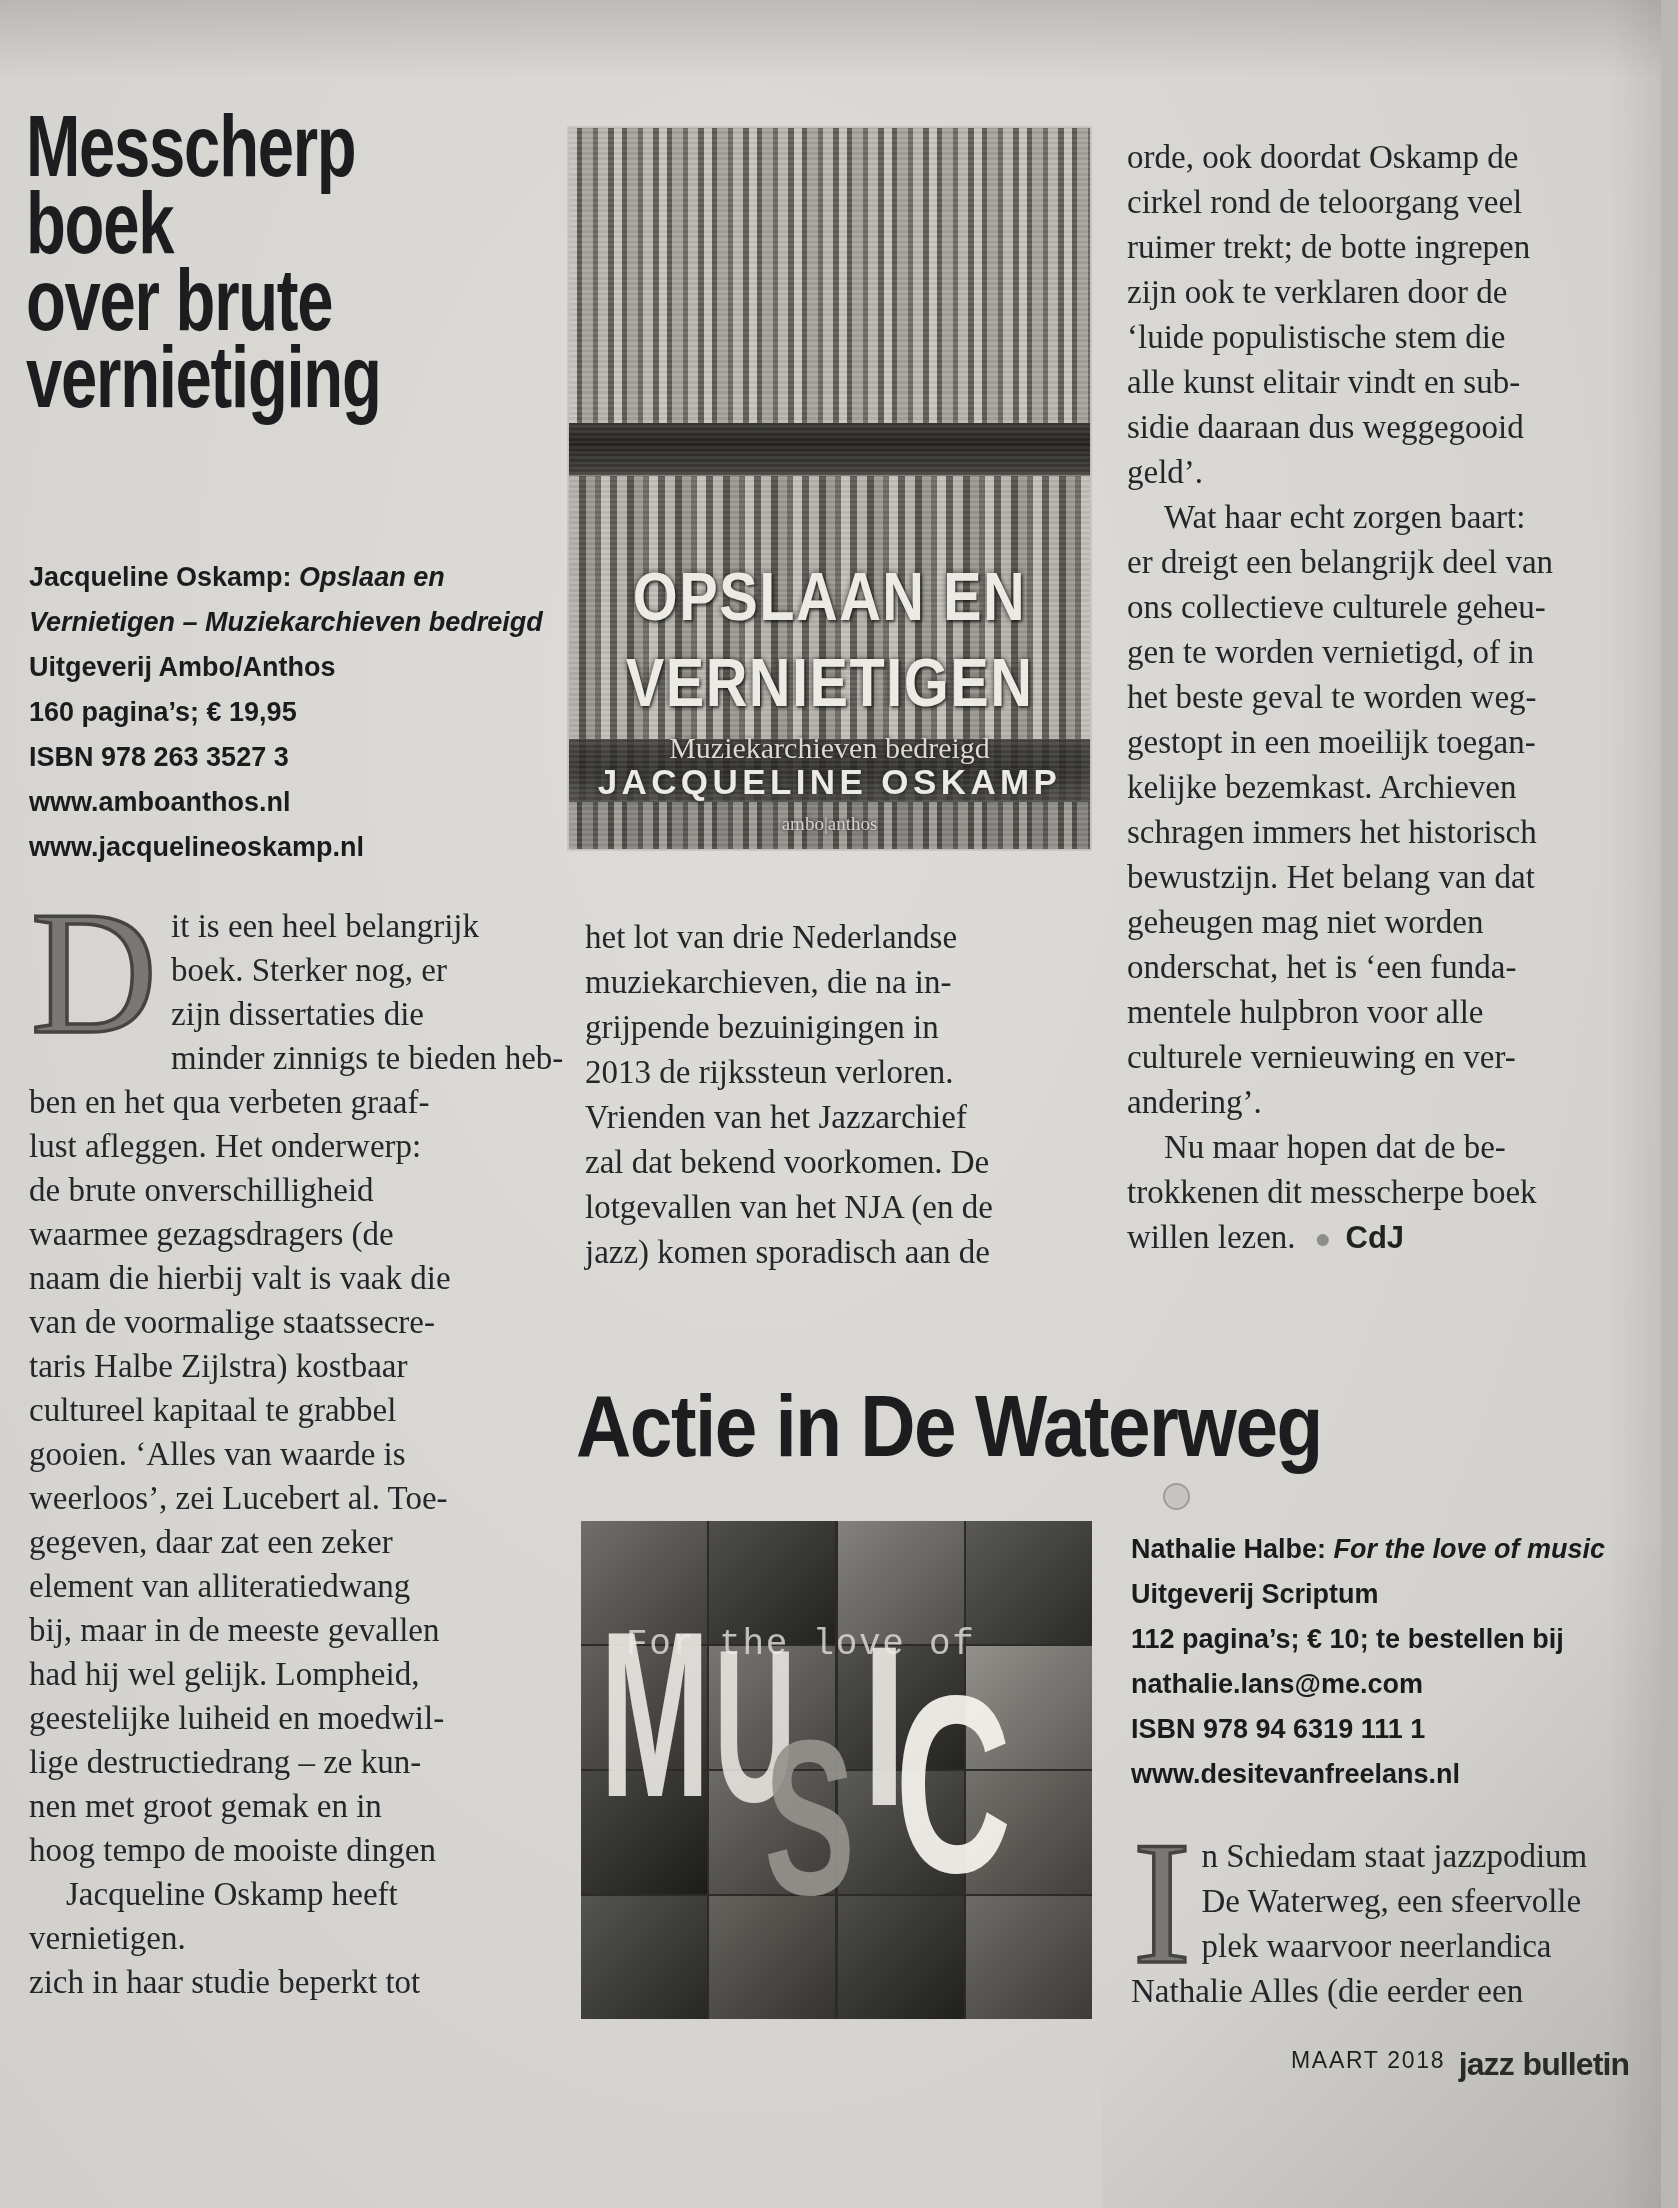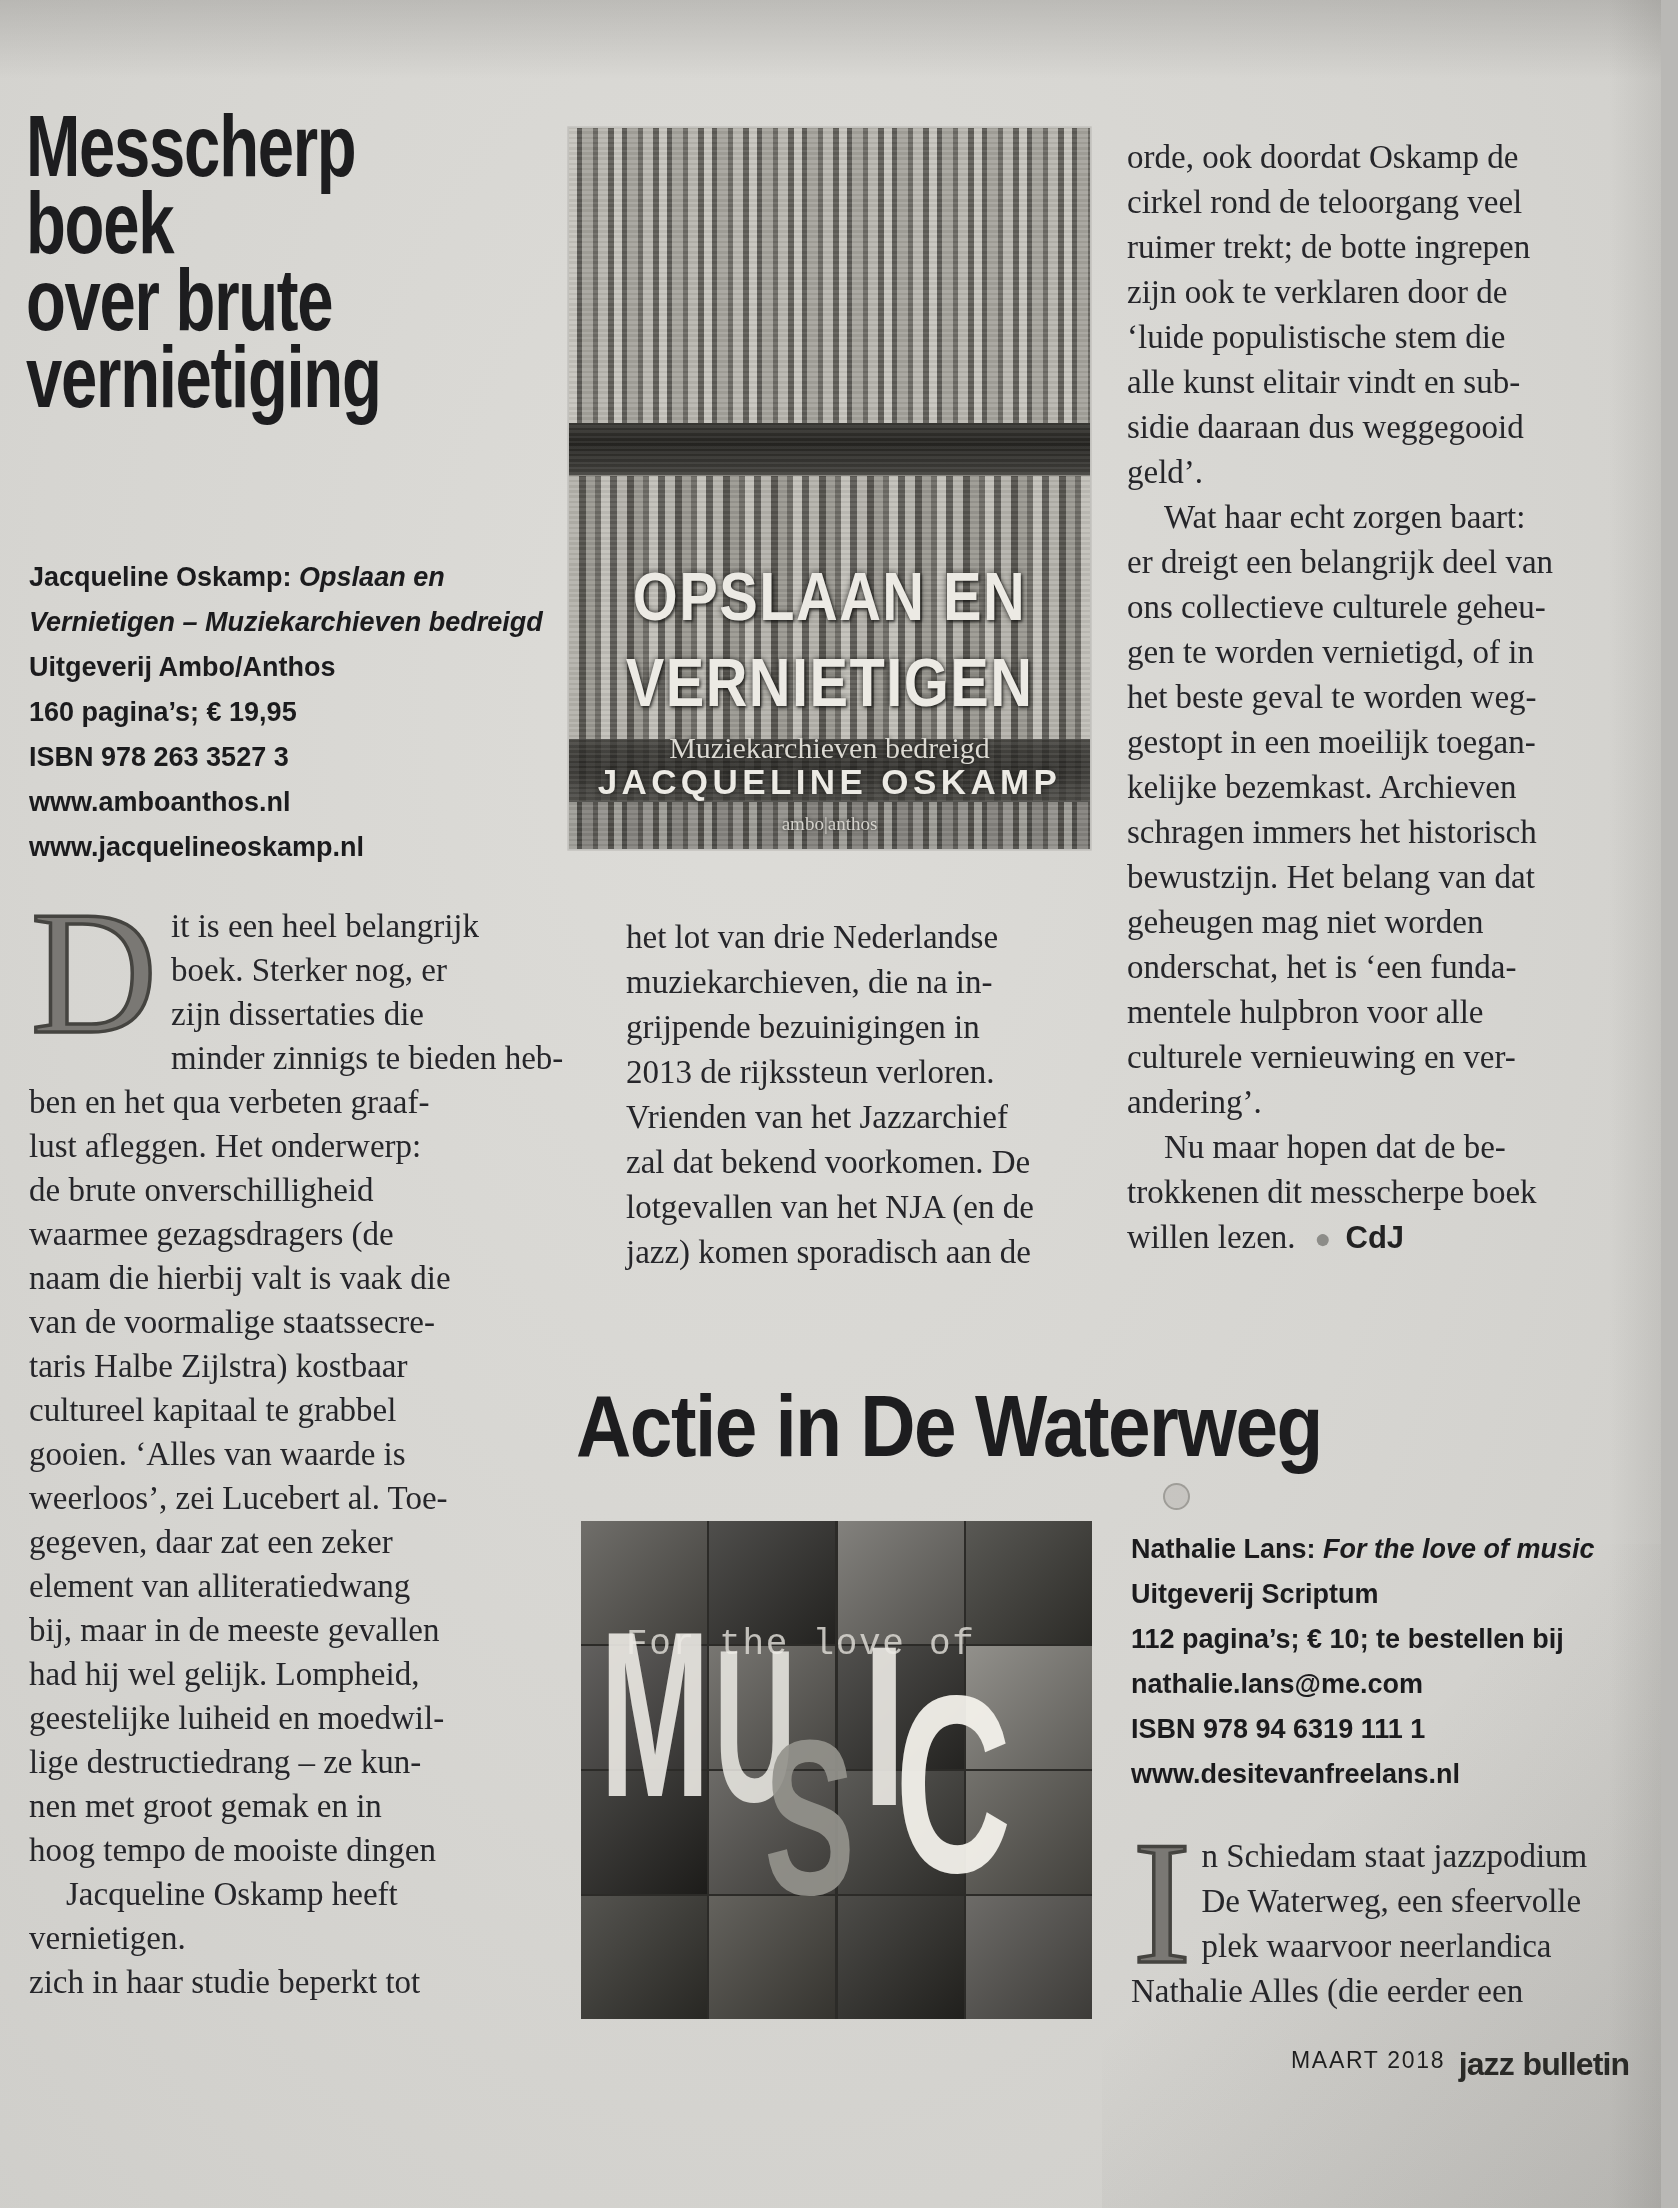--- a/index.html
+++ b/index.html
@@ -24,21 +24,21 @@
   
   .binfo{position:absolute;font-family:"Liberation Sans",sans-serif;font-weight:bold;
          font-size:27px;line-height:45px;color:#1b1b1d;}
   .binfo .row{white-space:nowrap;}
   .it{font-style:italic;}
 
   
   .col{position:absolute;}
   .bl{display:block;font-size:33px;line-height:44px;white-space:nowrap;color:#26262a;}
   #col2-body .bl, #col3-body .bl, #a2-body .bl{line-height:45px;}
-  #col2-body .bl{line-height:45px;margin-left:41px;}
+  #col2-body .bl{line-height:45px;}
   .indent{padding-left:37px;}
   .dropcap{float:left;font-family:"Liberation Serif",serif;font-size:175px;line-height:131px;
          height:131px;color:#7a7874;-webkit-text-stroke:3.5px #454440;margin:3.5px 14px 0 1.7px;}
   .dropcap.i{margin-right:10.5px;}
   .byline-row{display:block;font-size:33px;line-height:45px;white-space:nowrap;color:#26262a;}
   .dot{color:#8d8d89;font-size:28px;margin:0 14px 0 19px;}
   .byline{font-family:"Liberation Sans",sans-serif;font-weight:bold;font-size:31px;color:#222;}
 
   
   #cover1{position:absolute;left:569px;top:128px;width:521px;height:721px;overflow:hidden;
@@ -235,21 +235,21 @@
     </div>
     <div id="c2over">For the love of</div>
     <span class="muse m">M</span>
     <span class="muse u">U</span>
     <span class="muse s">S</span>
     <span class="muse i">I</span>
     <span class="muse c">C</span>
   </div>
 
   <div class="binfo" style="left:1131px;top:1527px;">
-    <div class="row"><span>Nathalie Lans: </span><span class="it">For the love of music</span></div>
+    <div class="row"><span>Nathalie Halbe: </span><span class="it">For the love of music</span></div>
     <div class="row">Uitgeverij Scriptum</div>
     <div class="row">112 pagina’s; € 10; te bestellen bij</div>
     <div class="row">nathalie.lans@me.com</div>
     <div class="row">ISBN 978 94 6319 111 1</div>
     <div class="row">www.desitevanfreelans.nl</div>
   </div>
 
   <div id="a2-body" class="col" style="left:1131px;top:1834px;width:454px;">
     <span class="dropcap i">I</span>
     <div>

